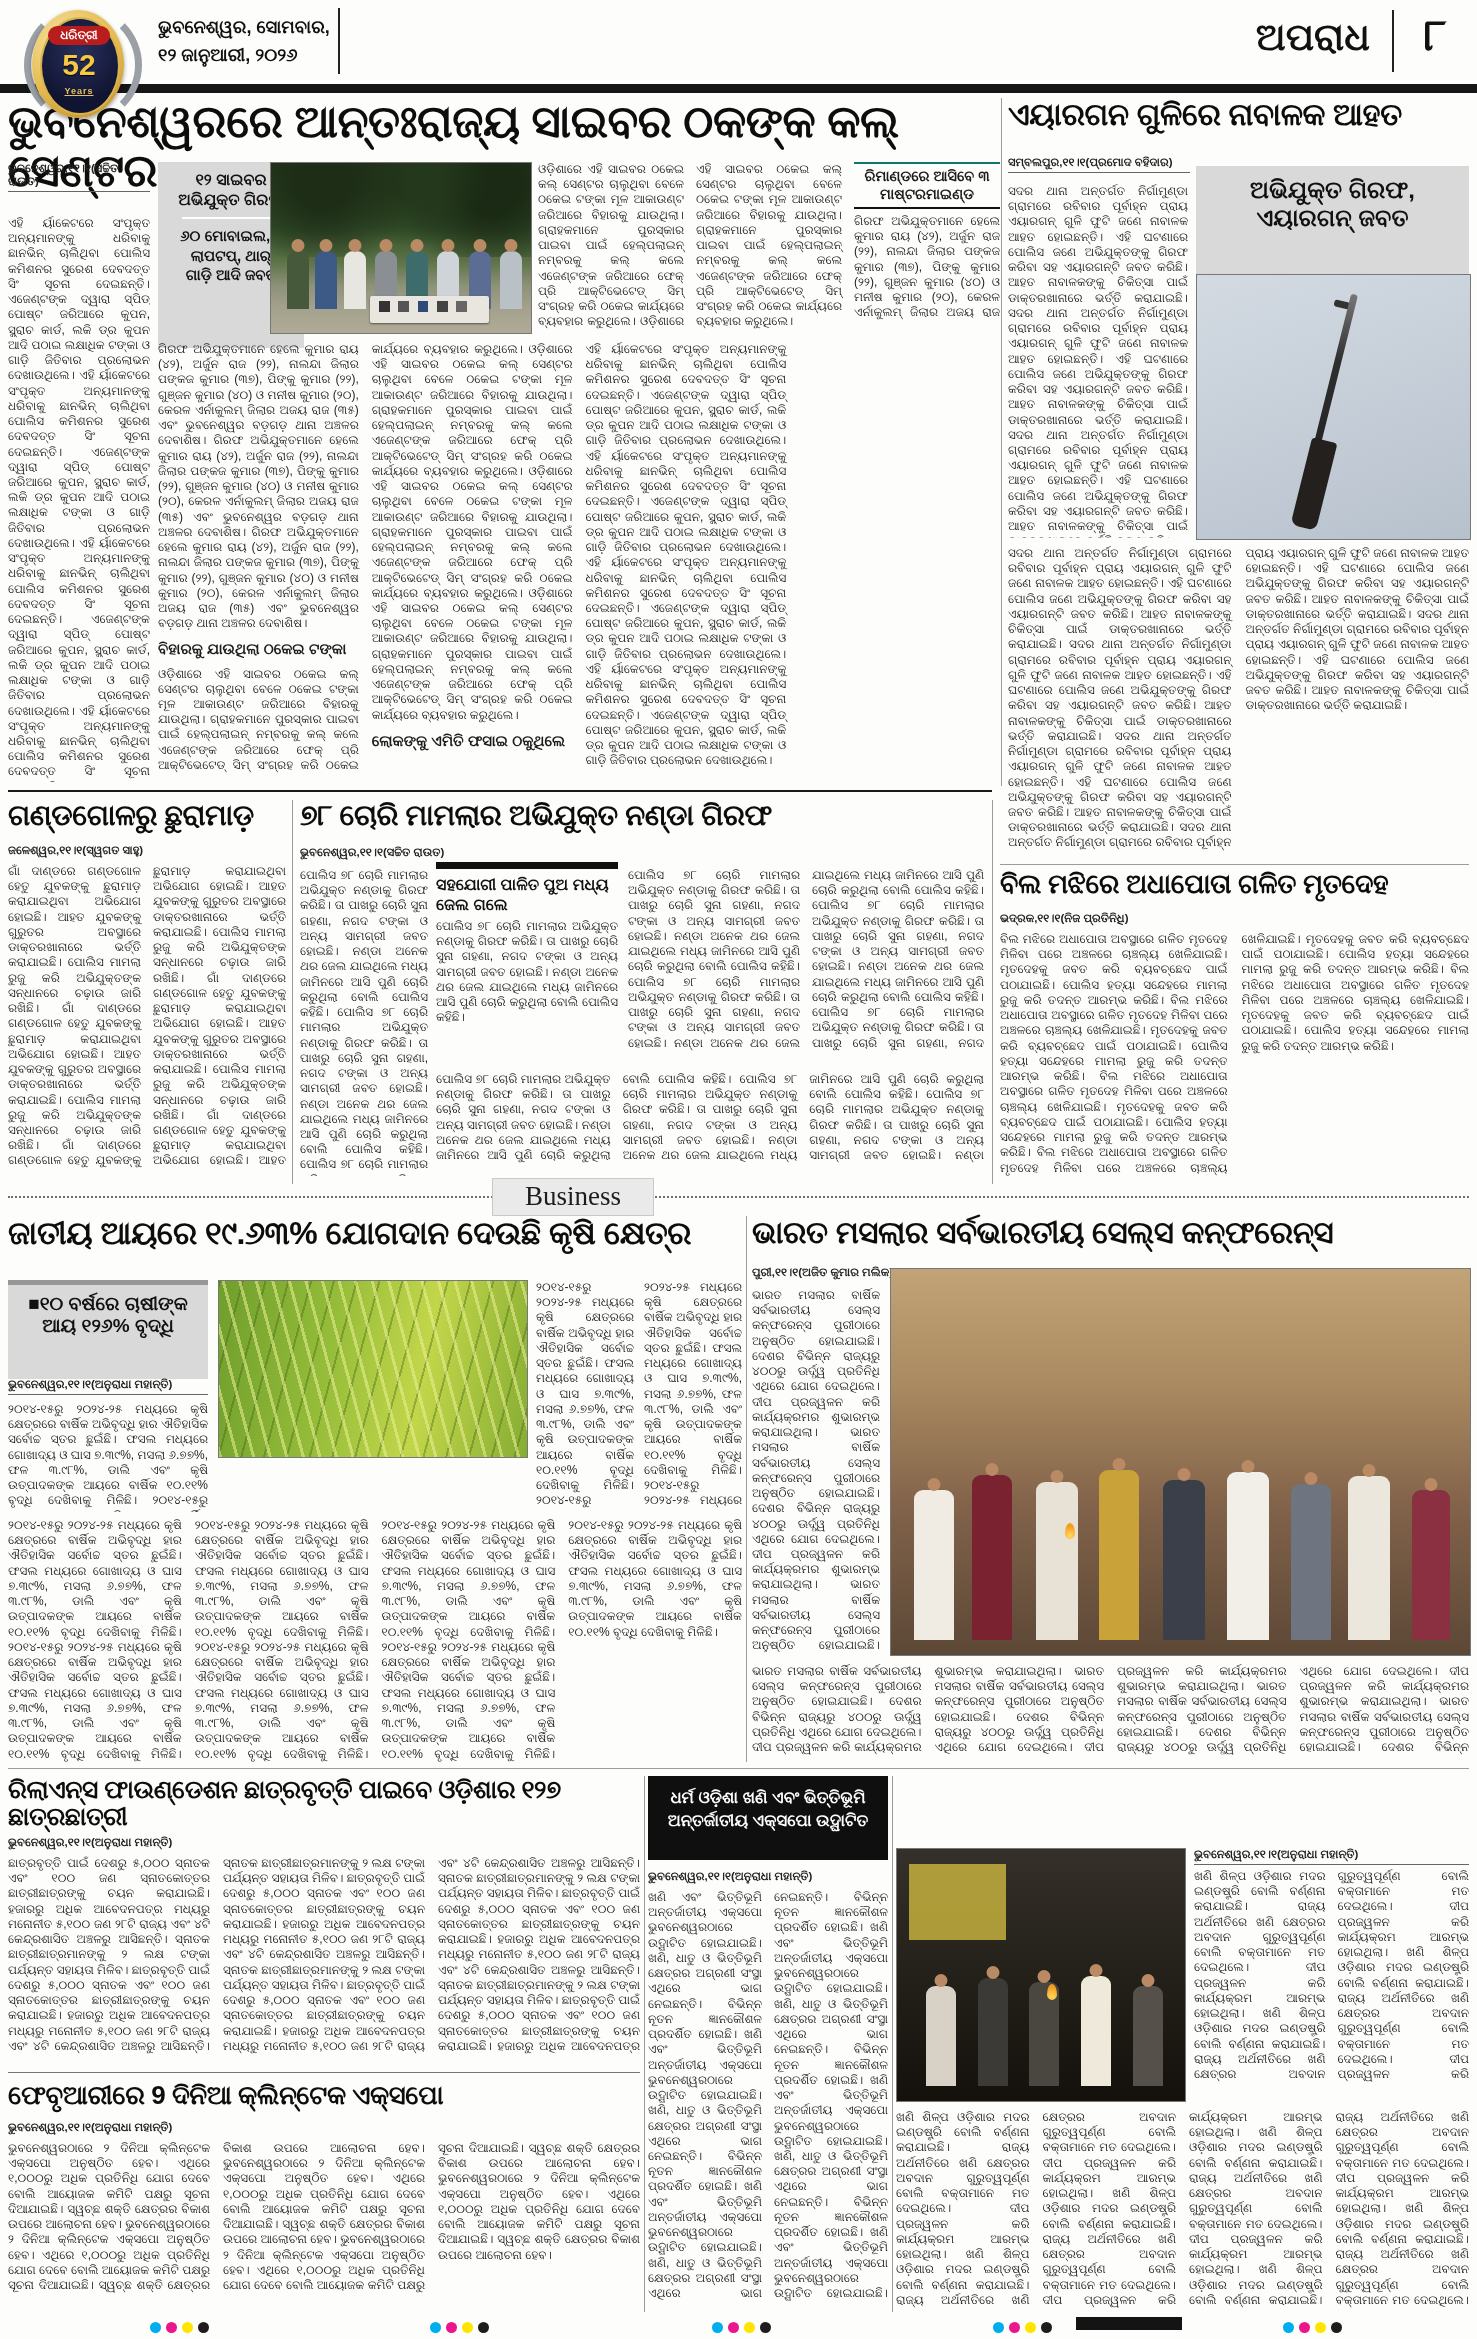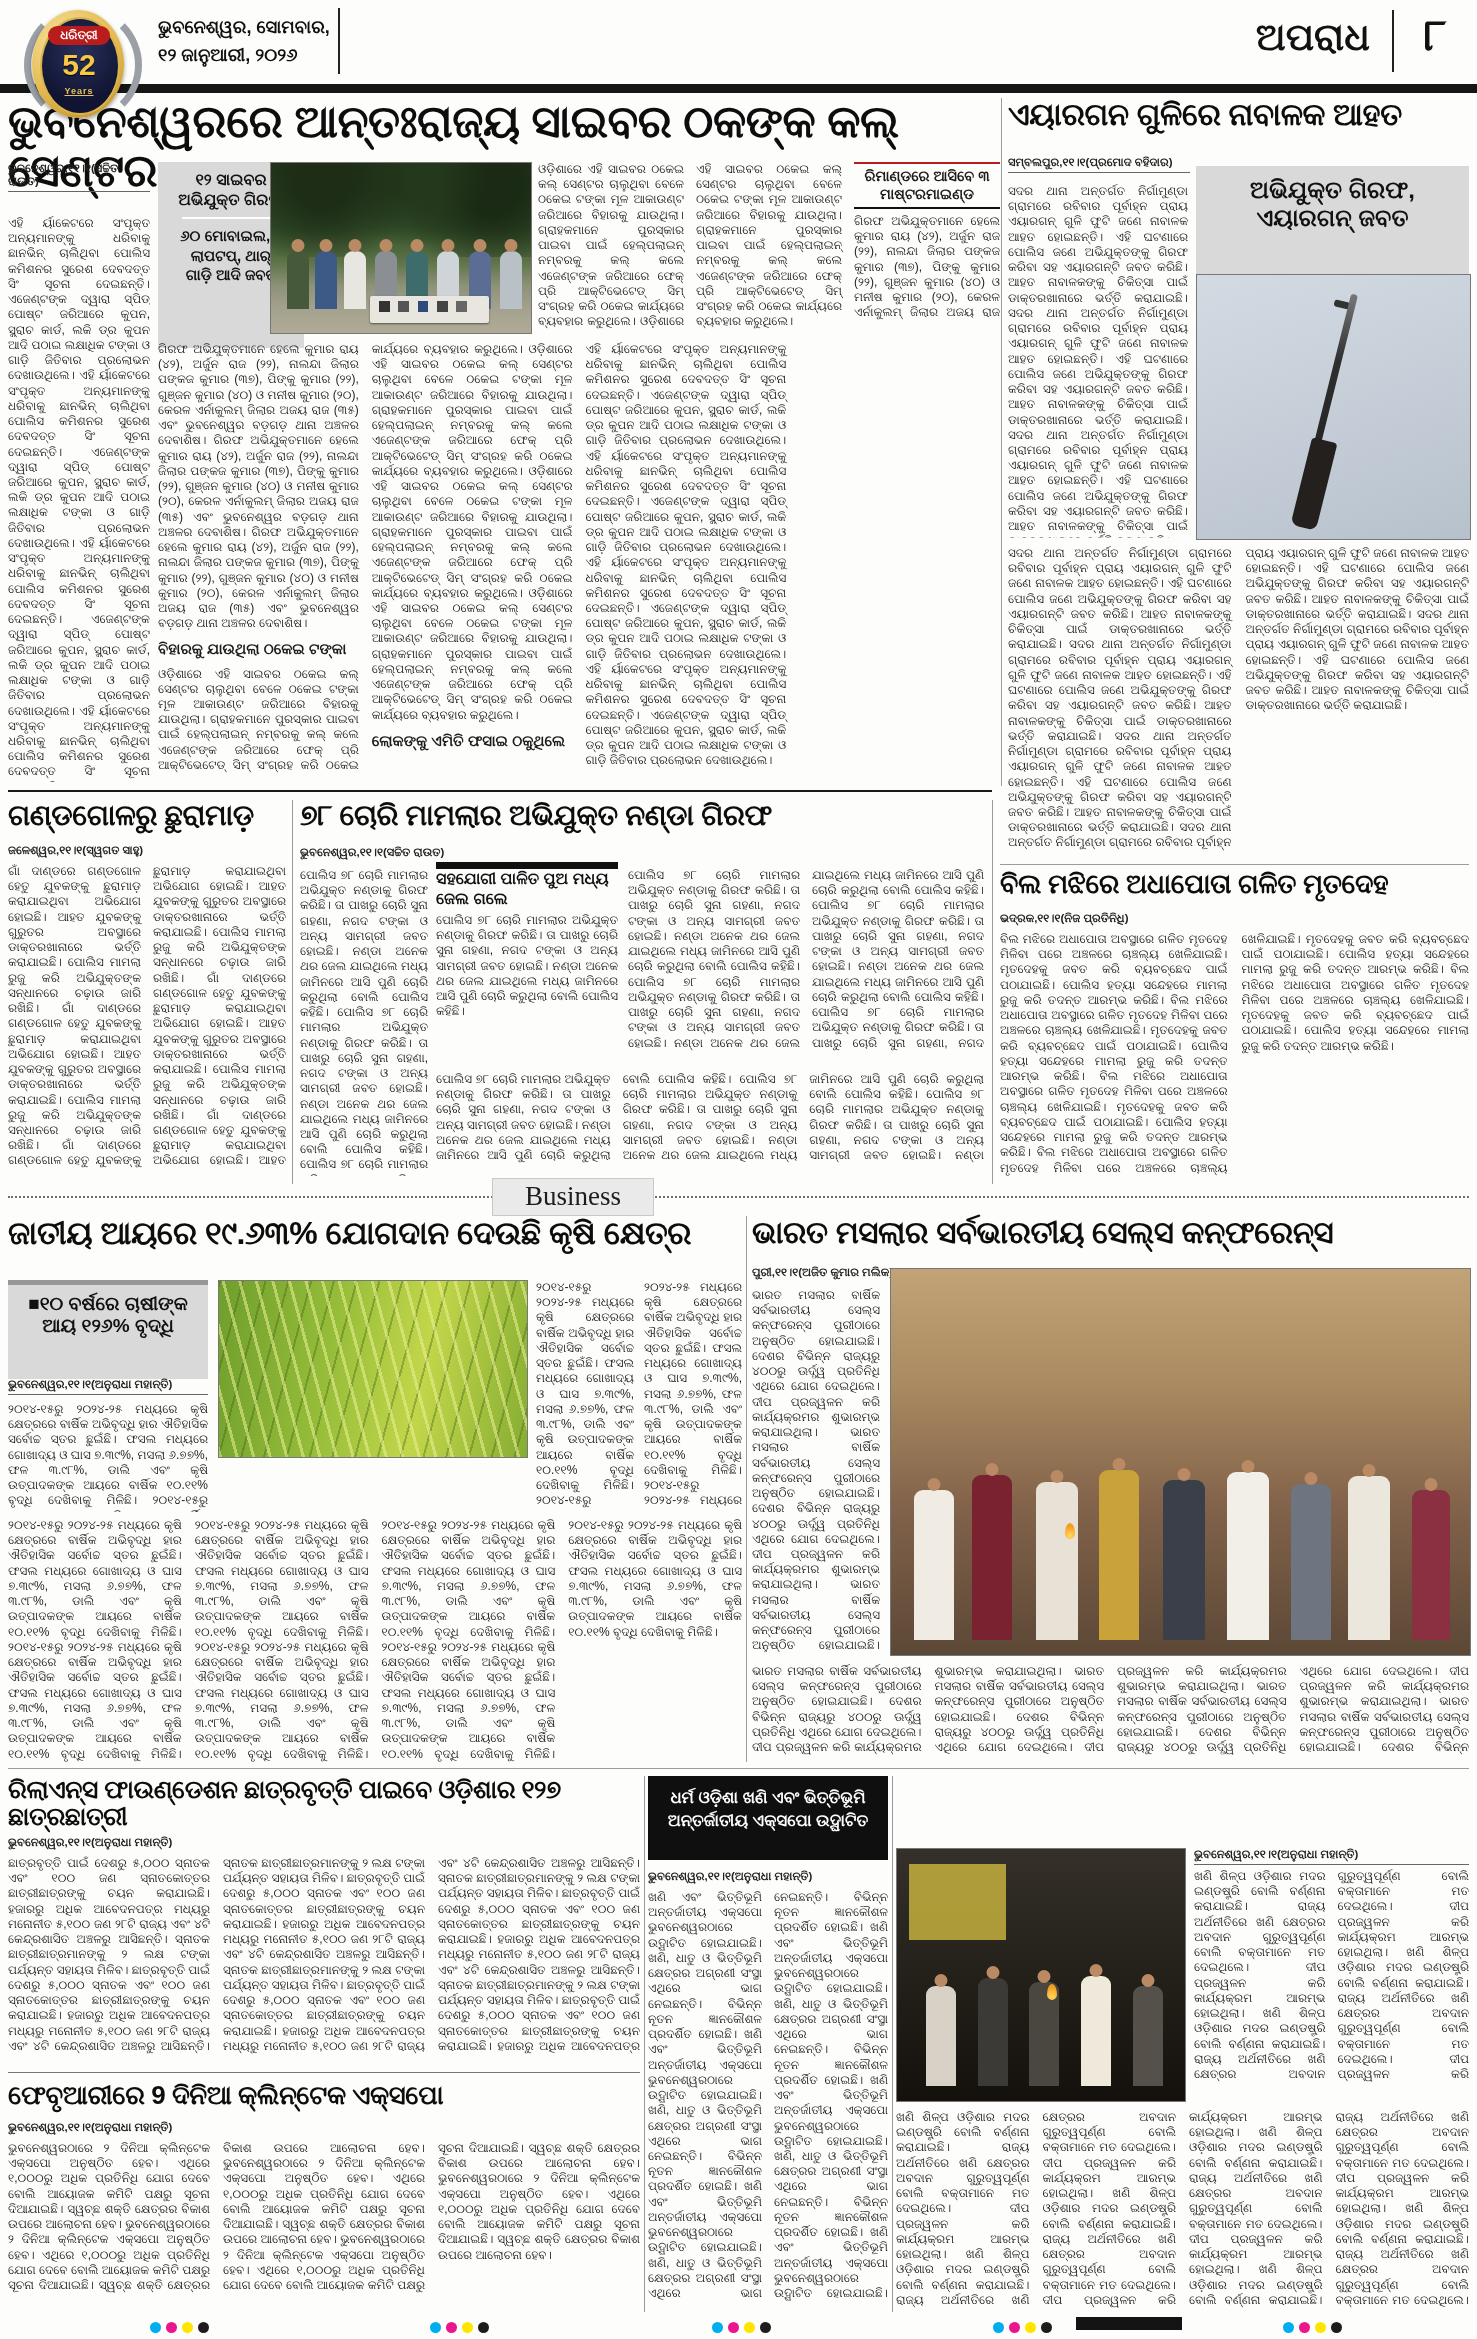--- a/index.html
+++ b/index.html
@@ -25,21 +25,21 @@
   .mast-vr{position:absolute;background:#222;width:2px;}
   .section-title{position:absolute;left:1150px;top:16px;width:220px;text-align:right;
       font-size:38px;font-weight:bold;letter-spacing:0px;}
   .page-num{position:absolute;left:1408px;top:10px;width:54px;text-align:center;font-size:44px;font-weight:bold;}
   
   .headline{font-weight:bold;line-height:1.08;letter-spacing:-0.5px;color:#0d0d0d;}
   .byline{font-size:11.5px;font-weight:bold;color:#222;}
   .byline.rule{border-bottom:1px solid #666;padding-bottom:3px;}
   .bodytxt{font-size:12px;line-height:1.27;text-align:justify;overflow:hidden;column-fill:auto;color:#1c1c1c;}
   .bodytxt p{margin:0 0 4px 0;}
-  .subhead{font-size:14.5px;font-weight:bold;text-align:center;border-top:2px solid #b91c1c;
+  .subhead{font-size:14.5px;font-weight:bold;text-align:center;border-top:2px solid #0f766e;
       border-bottom:2px solid #111;padding:3px 0;margin:5px 0;break-inside:avoid;}
   .subhead.noline{border:none;}
   .graybox{background:#d9d9d9;text-align:center;font-weight:bold;}
   .vr{position:absolute;width:1px;background:#9b9b9b;}
   .hr{position:absolute;height:1px;background:#9b9b9b;}
   .hr.heavy{height:2px;background:#1a1a1a;}
   
   .photo{position:absolute;overflow:hidden;border:1px solid #777;}
   .ph-cyber{background:linear-gradient(#27391f,#33502a 38%,#5c7347 58%,#8d9178 72%,#a3a18d 85%,#b0ab97);}
   .ph-cyber .canopy{position:absolute;left:0;top:0;width:100%;height:55%;
@@ -173,21 +173,21 @@
     </div>
   </div>
   <div class="vr" style="left:292px;top:800px;height:384px;"></div>
 
   <div class="abs" style="left:300px;top:800px;width:684px;height:384px;">
     <div class="headline" style="font-size:29px;">୭୮ ଚୋରି ମାମଲାର ଅଭିଯୁକ୍ତ ନଣ୍ଡା ଗିରଫ</div>
     <div class="abs byline" style="left:0;top:46px;">ଭୁବନେଶ୍ୱର,୧୧।୧(ସଚ୍ଚିତ ରାଉତ)</div>
     <div class="abs bodytxt" style="left:0;top:68px;width:128px;height:308px;">
       <p>ପୋଲିସ ୭୮ ଚୋରି ମାମଲାର ଅଭିଯୁକ୍ତ ନଣ୍ଡାକୁ ଗିରଫ କରିଛି। ତା ପାଖରୁ ଚୋରି ସୁନା ଗହଣା, ନଗଦ ଟଙ୍କା ଓ ଅନ୍ୟ ସାମଗ୍ରୀ ଜବତ ହୋଇଛି। ନଣ୍ଡା ଅନେକ ଥର ଜେଲ ଯାଇଥିଲେ ମଧ୍ୟ ଜାମିନରେ ଆସି ପୁଣି ଚୋରି କରୁଥିଲା ବୋଲି ପୋଲିସ କହିଛି। ପୋଲିସ ୭୮ ଚୋରି ମାମଲାର ଅଭିଯୁକ୍ତ ନଣ୍ଡାକୁ ଗିରଫ କରିଛି। ତା ପାଖରୁ ଚୋରି ସୁନା ଗହଣା, ନଗଦ ଟଙ୍କା ଓ ଅନ୍ୟ ସାମଗ୍ରୀ ଜବତ ହୋଇଛି। ନଣ୍ଡା ଅନେକ ଥର ଜେଲ ଯାଇଥିଲେ ମଧ୍ୟ ଜାମିନରେ ଆସି ପୁଣି ଚୋରି କରୁଥିଲା ବୋଲି ପୋଲିସ କହିଛି। ପୋଲିସ ୭୮ ଚୋରି ମାମଲାର ଅଭିଯୁକ୍ତ ନଣ୍ଡାକୁ ଗିରଫ କରିଛି। ତା ପାଖରୁ ଚୋରି ସୁନା ଗହଣା, ନଗଦ ଟଙ୍କା ଓ ଅନ୍ୟ ସାମଗ୍ରୀ ଜବତ ହୋଇଛି। ନଣ୍ଡା ଅନେକ ଥର ଜେଲ ଯାଇଥିଲେ ମଧ୍ୟ ଜାମିନରେ ଆସି ପୁଣି ଚୋରି କରୁଥିଲା ବୋଲି ପୋଲିସ କହିଛି।</p>
     </div>
-    <div class="abs" style="left:136px;top:62px;width:182px;height:198px;border-top:7px solid #111;box-sizing:border-box;">
+    <div class="abs" style="left:136px;top:62px;width:182px;height:198px;border-top:7px solid #111;padding-top:6px;box-sizing:border-box;">
       <div style="font-size:16px;font-weight:bold;line-height:1.25;margin-bottom:4px;">ସହଯୋଗୀ ପାଳିତ ପୁଅ ମଧ୍ୟ ଜେଲ ଗଲେ</div>
       <div class="bodytxt" style="height:130px;">
         <p>ପୋଲିସ ୭୮ ଚୋରି ମାମଲାର ଅଭିଯୁକ୍ତ ନଣ୍ଡାକୁ ଗିରଫ କରିଛି। ତା ପାଖରୁ ଚୋରି ସୁନା ଗହଣା, ନଗଦ ଟଙ୍କା ଓ ଅନ୍ୟ ସାମଗ୍ରୀ ଜବତ ହୋଇଛି। ନଣ୍ଡା ଅନେକ ଥର ଜେଲ ଯାଇଥିଲେ ମଧ୍ୟ ଜାମିନରେ ଆସି ପୁଣି ଚୋରି କରୁଥିଲା ବୋଲି ପୋଲିସ କହିଛି।</p>
       </div>
     </div>
     <div class="abs bodytxt" style="left:328px;top:68px;width:356px;height:192px;columns:2;column-gap:12px;">
       <p>ପୋଲିସ ୭୮ ଚୋରି ମାମଲାର ଅଭିଯୁକ୍ତ ନଣ୍ଡାକୁ ଗିରଫ କରିଛି। ତା ପାଖରୁ ଚୋରି ସୁନା ଗହଣା, ନଗଦ ଟଙ୍କା ଓ ଅନ୍ୟ ସାମଗ୍ରୀ ଜବତ ହୋଇଛି। ନଣ୍ଡା ଅନେକ ଥର ଜେଲ ଯାଇଥିଲେ ମଧ୍ୟ ଜାମିନରେ ଆସି ପୁଣି ଚୋରି କରୁଥିଲା ବୋଲି ପୋଲିସ କହିଛି। ପୋଲିସ ୭୮ ଚୋରି ମାମଲାର ଅଭିଯୁକ୍ତ ନଣ୍ଡାକୁ ଗିରଫ କରିଛି। ତା ପାଖରୁ ଚୋରି ସୁନା ଗହଣା, ନଗଦ ଟଙ୍କା ଓ ଅନ୍ୟ ସାମଗ୍ରୀ ଜବତ ହୋଇଛି। ନଣ୍ଡା ଅନେକ ଥର ଜେଲ ଯାଇଥିଲେ ମଧ୍ୟ ଜାମିନରେ ଆସି ପୁଣି ଚୋରି କରୁଥିଲା ବୋଲି ପୋଲିସ କହିଛି। ପୋଲିସ ୭୮ ଚୋରି ମାମଲାର ଅଭିଯୁକ୍ତ ନଣ୍ଡାକୁ ଗିରଫ କରିଛି। ତା ପାଖରୁ ଚୋରି ସୁନା ଗହଣା, ନଗଦ ଟଙ୍କା ଓ ଅନ୍ୟ ସାମଗ୍ରୀ ଜବତ ହୋଇଛି। ନଣ୍ଡା ଅନେକ ଥର ଜେଲ ଯାଇଥିଲେ ମଧ୍ୟ ଜାମିନରେ ଆସି ପୁଣି ଚୋରି କରୁଥିଲା ବୋଲି ପୋଲିସ କହିଛି। ପୋଲିସ ୭୮ ଚୋରି ମାମଲାର ଅଭିଯୁକ୍ତ ନଣ୍ଡାକୁ ଗିରଫ କରିଛି। ତା ପାଖରୁ ଚୋରି ସୁନା ଗହଣା, ନଗଦ ଟଙ୍କା ଓ ଅନ୍ୟ ସାମଗ୍ରୀ ଜବତ ହୋଇଛି। ନଣ୍ଡା ଅନେକ ଥର ଜେଲ ଯାଇଥିଲେ ମଧ୍ୟ ଜାମିନରେ ଆସି ପୁଣି ଚୋରି କରୁଥିଲା ବୋଲି ପୋଲିସ କହିଛି।</p>
     </div>
     <div class="abs bodytxt" style="left:136px;top:272px;width:548px;height:104px;columns:3;column-gap:12px;">
       <p>ପୋଲିସ ୭୮ ଚୋରି ମାମଲାର ଅଭିଯୁକ୍ତ ନଣ୍ଡାକୁ ଗିରଫ କରିଛି। ତା ପାଖରୁ ଚୋରି ସୁନା ଗହଣା, ନଗଦ ଟଙ୍କା ଓ ଅନ୍ୟ ସାମଗ୍ରୀ ଜବତ ହୋଇଛି। ନଣ୍ଡା ଅନେକ ଥର ଜେଲ ଯାଇଥିଲେ ମଧ୍ୟ ଜାମିନରେ ଆସି ପୁଣି ଚୋରି କରୁଥିଲା ବୋଲି ପୋଲିସ କହିଛି। ପୋଲିସ ୭୮ ଚୋରି ମାମଲାର ଅଭିଯୁକ୍ତ ନଣ୍ଡାକୁ ଗିରଫ କରିଛି। ତା ପାଖରୁ ଚୋରି ସୁନା ଗହଣା, ନଗଦ ଟଙ୍କା ଓ ଅନ୍ୟ ସାମଗ୍ରୀ ଜବତ ହୋଇଛି। ନଣ୍ଡା ଅନେକ ଥର ଜେଲ ଯାଇଥିଲେ ମଧ୍ୟ ଜାମିନରେ ଆସି ପୁଣି ଚୋରି କରୁଥିଲା ବୋଲି ପୋଲିସ କହିଛି। ପୋଲିସ ୭୮ ଚୋରି ମାମଲାର ଅଭିଯୁକ୍ତ ନଣ୍ଡାକୁ ଗିରଫ କରିଛି। ତା ପାଖରୁ ଚୋରି ସୁନା ଗହଣା, ନଗଦ ଟଙ୍କା ଓ ଅନ୍ୟ ସାମଗ୍ରୀ ଜବତ ହୋଇଛି। ନଣ୍ଡା ଅନେକ ଥର ଜେଲ ଯାଇଥିଲେ ମଧ୍ୟ ଜାମିନରେ ଆସି ପୁଣି ଚୋରି କରୁଥିଲା ବୋଲି ପୋଲିସ କହିଛି। ପୋଲିସ ୭୮ ଚୋରି ମାମଲାର ଅଭିଯୁକ୍ତ ନଣ୍ଡାକୁ ଗିରଫ କରିଛି। ତା ପାଖରୁ ଚୋରି ସୁନା ଗହଣା, ନଗଦ ଟଙ୍କା ଓ ଅନ୍ୟ ସାମଗ୍ରୀ ଜବତ ହୋଇଛି। ନଣ୍ଡା ଅନେକ ଥର ଜେଲ ଯାଇଥିଲେ ମଧ୍ୟ ଜାମିନରେ ଆସି ପୁଣି ଚୋରି କରୁଥିଲା ବୋଲି ପୋଲିସ କହିଛି।</p>

